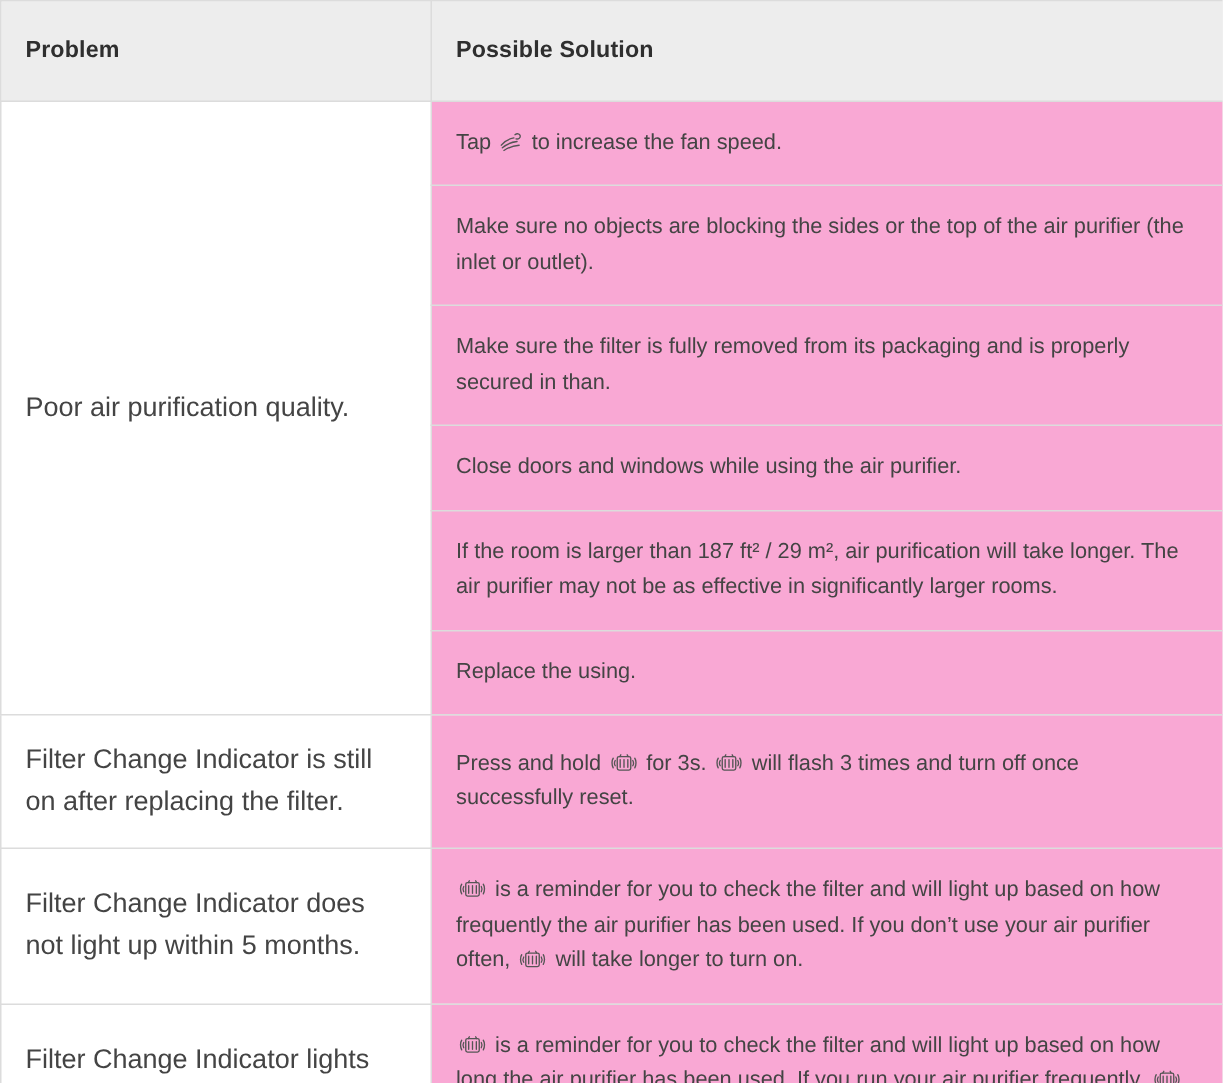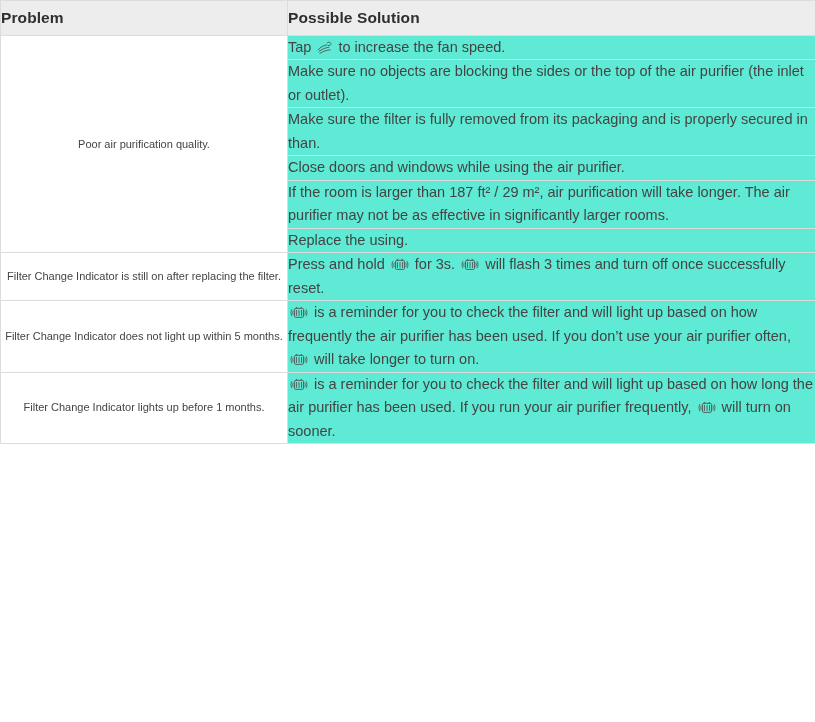--- a/index.html
+++ b/index.html
@@ -16,49 +16,49 @@
   }
   table.tshoot {
     border-collapse: collapse;
     width: 815px;
     table-layout: fixed;
   }
   table.tshoot th,
   table.tshoot td {
     border: 1px solid #dcdcdc;
     vertical-align: middle;
-    padding: 0;
+    padding: 16px;
   }
   thead th {
     background: #ededed;
     font-size: 15.5px;
     font-weight: bold;
     color: #2f2f2f;
     text-align: left;
     height: 34px;
     padding: 0 14px;
     letter-spacing: 0.1px;
   }
   col.c1 { width: 287px; }
   col.c2 { width: 528px; }
 
   td.problem {
-    font-size: 11px;
+    font-size: 18px;
     color: #444;
     padding: 10px 14px;
     line-height: 1.55;
-    text-align: center;
+    text-align: left;
     background: #ffffff;
   }
   td.solution {
     font-size: 14.5px;
     color: #444;
     padding: 9px 16px 9px 18px;
     line-height: 1.62;
-    background: #5eead4;
+    background: #f9a8d4;
   }
   .inline-icon {
     display: inline-block;
     width: 20px;
     height: 15px;
     vertical-align: -3px;
     margin: 0 1px;
   }
   .inline-icon.fan {
     width: 17px;

